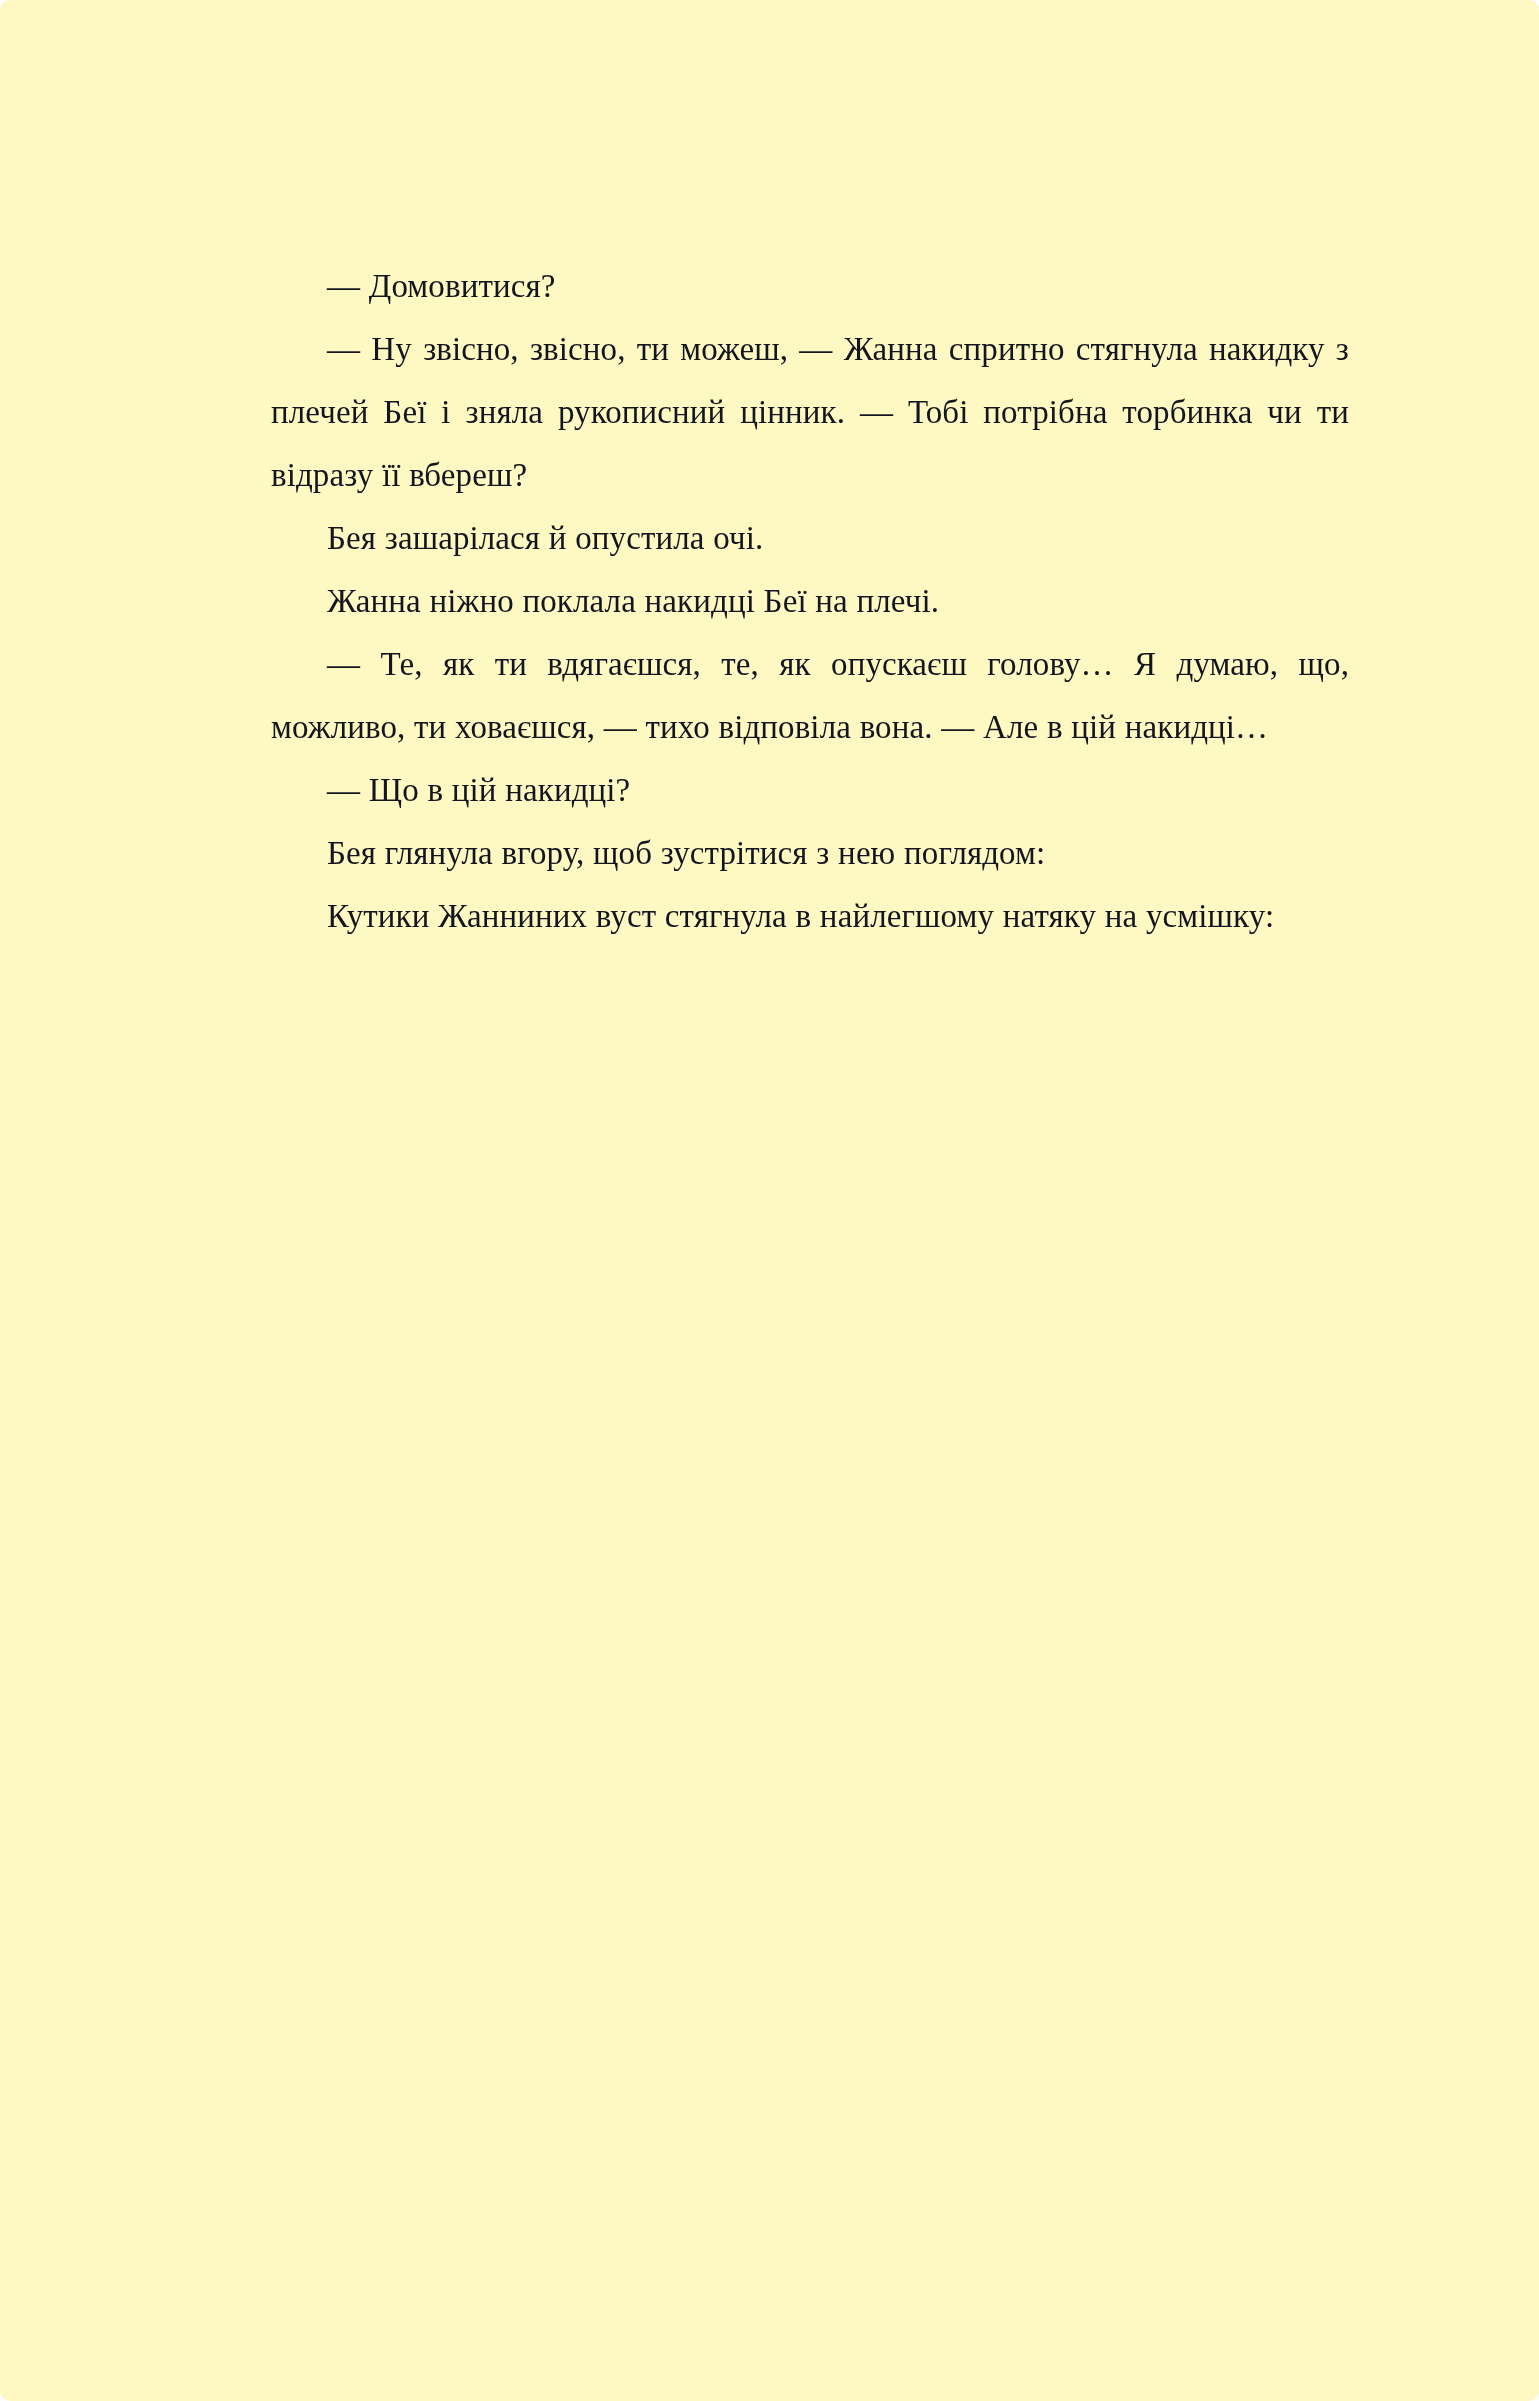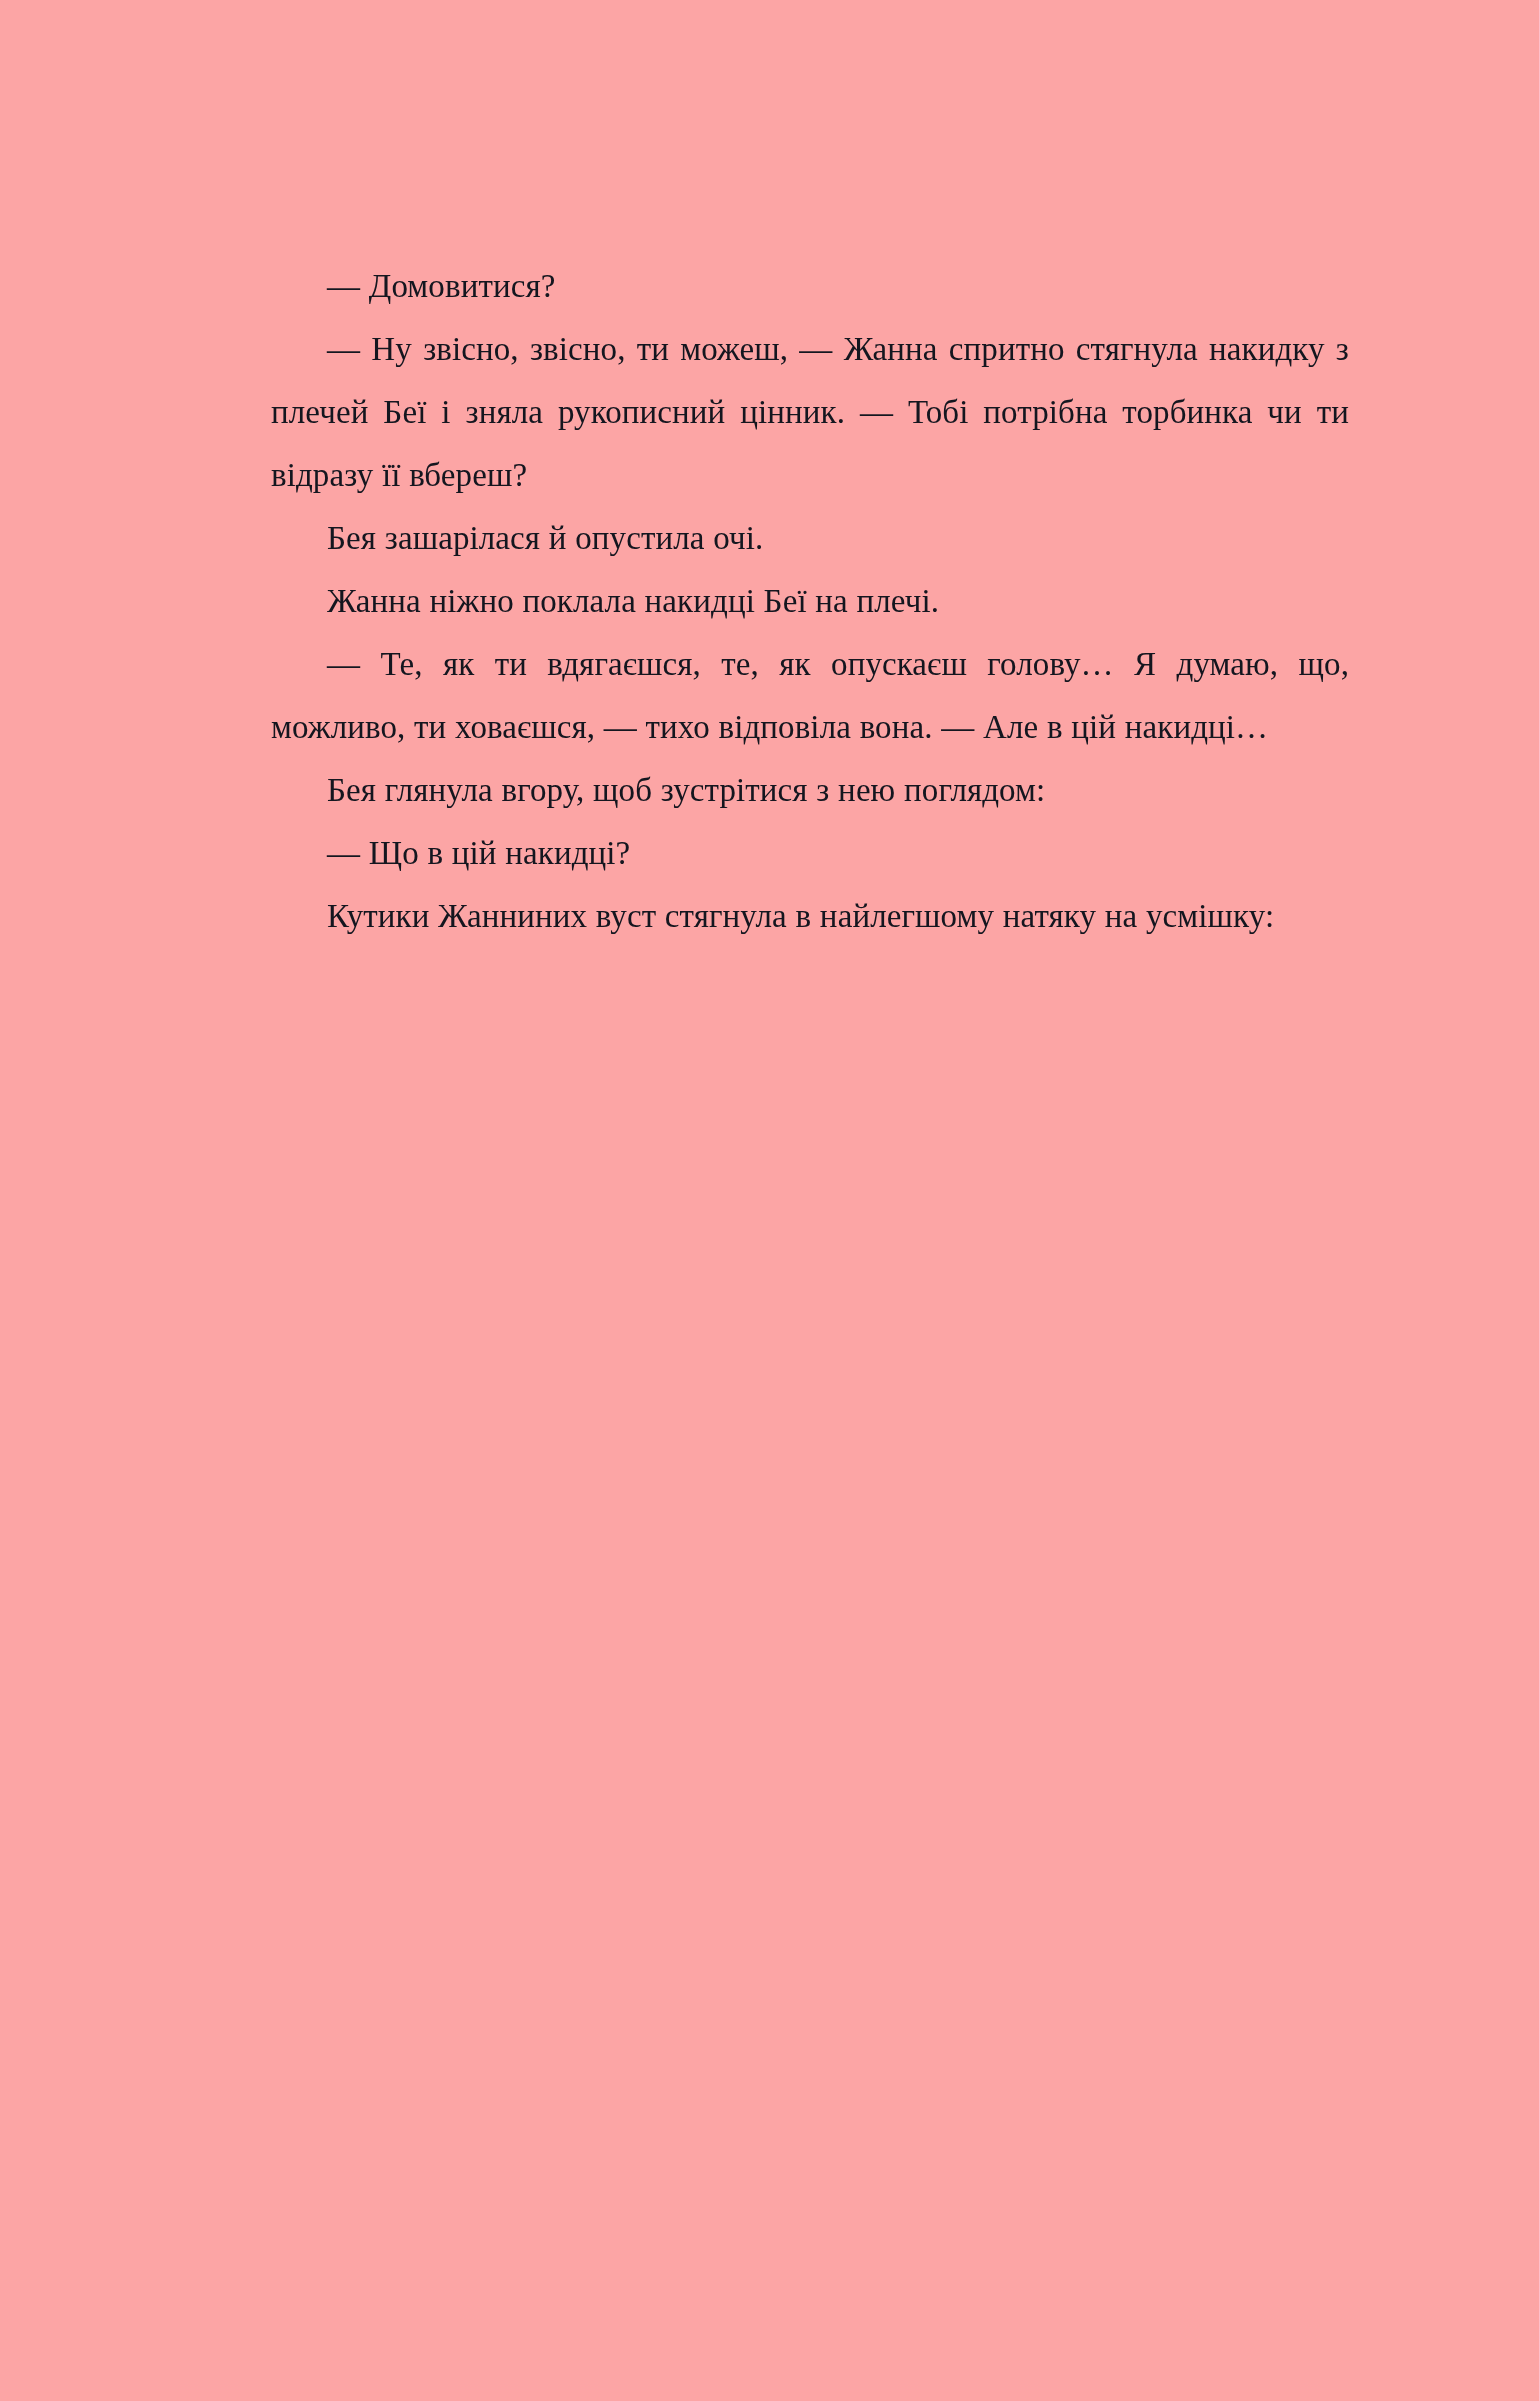--- a/index.html
+++ b/index.html
@@ -5,23 +5,24 @@
   html, body {
     margin: 0;
     padding: 0;
     background: #ffffff;
   }
 
   .page {
     position: relative;
     width: 1539px;
     height: 2401px;
-    background: #fca5a5;
+    background: #fef9c3;
     overflow: hidden;
     box-sizing: border-box;
+    border-radius: 10px;
   }
 
   .text-block {
     position: absolute;
     left: 271px;
     top: 255px;
     width: 1078px;
   }
 
   .para {
@@ -49,19 +50,19 @@
 <body>
 
 <div class="page">
   <div class="text-block">
 
     <p class="para">— Домовитися?</p>
     <p class="para">— Ну звісно, звісно, ти можеш, — Жанна спритно стягнула накидку з плечей Беї і зняла рукописний цінник. — Тобі потрібна торбинка чи ти відразу її вбереш?</p>
     <p class="para">Бея зашарілася й опустила очі.</p>
     <p class="para">Жанна ніжно поклала накидці Беї на плечі.</p>
     <p class="para">— Те, як ти вдягаєшся, те, як опускаєш голову… Я думаю, що, можливо, ти ховаєшся, — тихо відповіла вона. — Але в цій накидці…</p>
+    <p class="para">— Що в цій накидці?</p>
     <p class="para">Бея глянула вгору, щоб зустрітися з нею поглядом:</p>
-    <p class="para">— Що в цій накидці?</p>
     <p class="para">Кутики Жанниних вуст стягнула в найлегшому натяку на усмішку:</p>
 
   </div>
 </div>
 
 
 </body></html>

